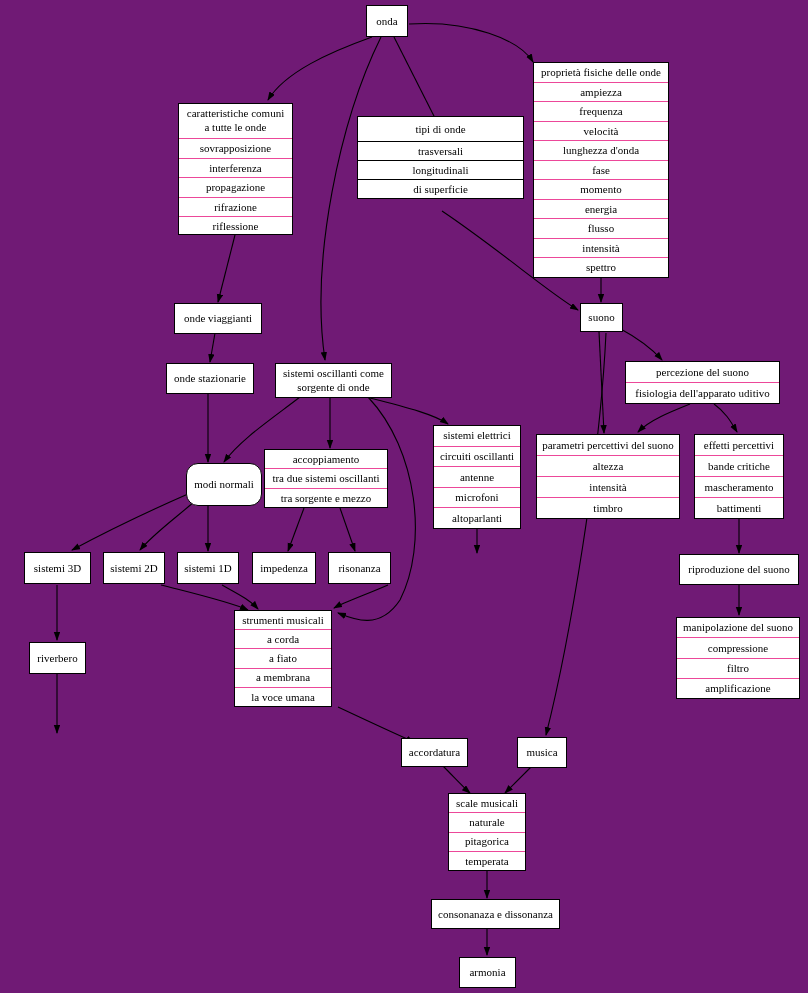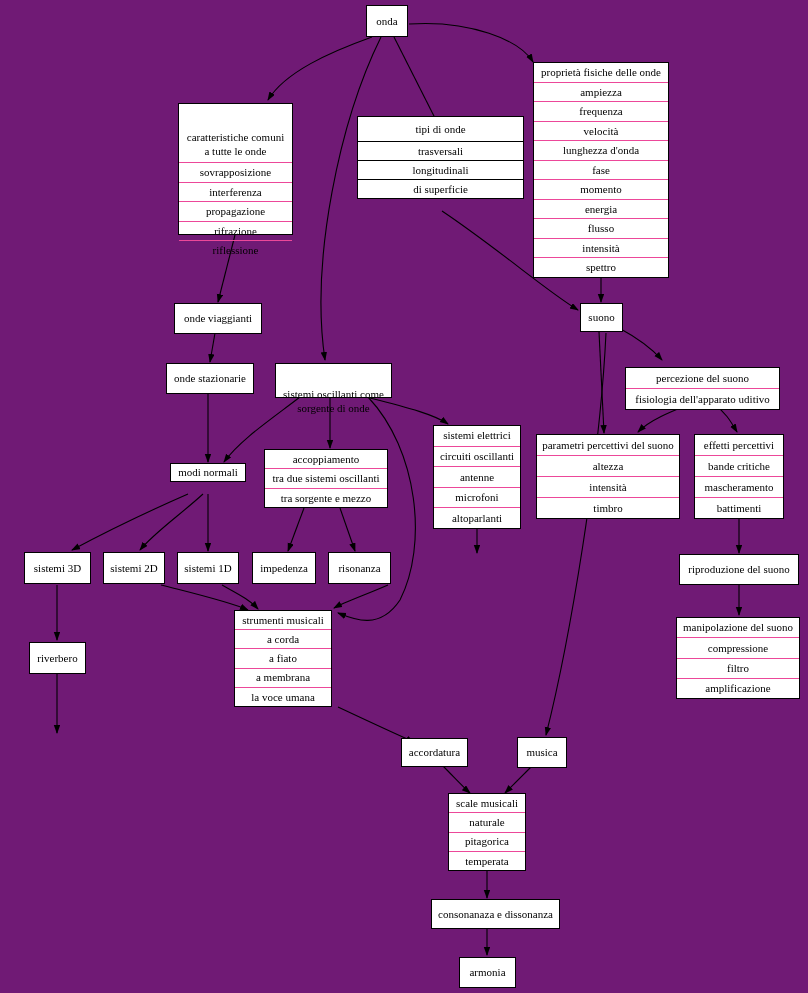--- a/index.html
+++ b/index.html
@@ -36,21 +36,21 @@
     justify-content: center;
     text-align: center;
     font-size: 11px;
     line-height: 1.15;
     color: #000;
     padding: 0 4px;
     white-space: nowrap;
     flex: 1 1 auto;
   }
   .row + .row { border-top: 1px solid #ec4899; }
-  .row.two-line { white-space: normal; line-height: 1.25; margin-top: 24px; }
+  .row.two-line { white-space: normal; line-height: 1.25; }
   .split { display: flex; flex-direction: row; flex: 1 1 auto; }
   .split > .col { display: flex; flex-direction: column; box-sizing: border-box; }
   .split > .col.left { flex: 0 0 92px; border-right: 1px solid #000000; }
   .split > .col.right { flex: 1 1 auto; }
   .split .row { border-top: none; }
   .split .col .row + .row { border-top: 1px solid #000000; }
   .split.bordered-top { border-top: 1px solid #000000; }
 </style>
 </head>
 <body>
@@ -186,21 +186,21 @@
   </div>
 
   <div class="node" style="left:275px; top:363px; width:117px; height:35px;">
     <div class="row two-line">sistemi oscillanti come sorgente di onde</div>
   </div>
 
   <div class="node" style="left:580px; top:303px; width:43px; height:29px;">
     <div class="row">suono</div>
   </div>
 
-  <div class="node" style="left:625px; top:361px; width:155px; height:43px;margin-top:6px;">
+  <div class="node" style="left:625px; top:361px; width:155px; height:43px;">
     <div class="row">percezione del suono</div>
     <div class="row">fisiologia dell'apparato uditivo</div>
   </div>
 
   <div class="node" style="left:433px; top:425px; width:88px; height:104px;">
     <div class="row">sistemi elettrici</div>
     <div class="row">circuiti oscillanti</div>
     <div class="row">antenne</div>
     <div class="row">microfoni</div>
     <div class="row">altoparlanti</div>
@@ -219,21 +219,21 @@
     <div class="row">mascheramento</div>
     <div class="row">battimenti</div>
   </div>
 
   <div class="node" style="left:264px; top:449px; width:124px; height:59px;">
     <div class="row">accoppiamento</div>
     <div class="row">tra due sistemi oscillanti</div>
     <div class="row">tra sorgente e mezzo</div>
   </div>
 
-  <div class="node" style="left:170px; top:463px; width:76px; height:19px;">
+  <div class="node" style="left:186px; top:463px; width:76px; height:43px;border-radius:12px;">
     <div class="row">modi normali</div>
   </div>
 
   <div class="node" style="left:24px; top:552px; width:67px; height:32px;">
     <div class="row">sistemi 3D</div>
   </div>
 
   <div class="node" style="left:103px; top:552px; width:62px; height:32px;">
     <div class="row">sistemi 2D</div>
   </div>

